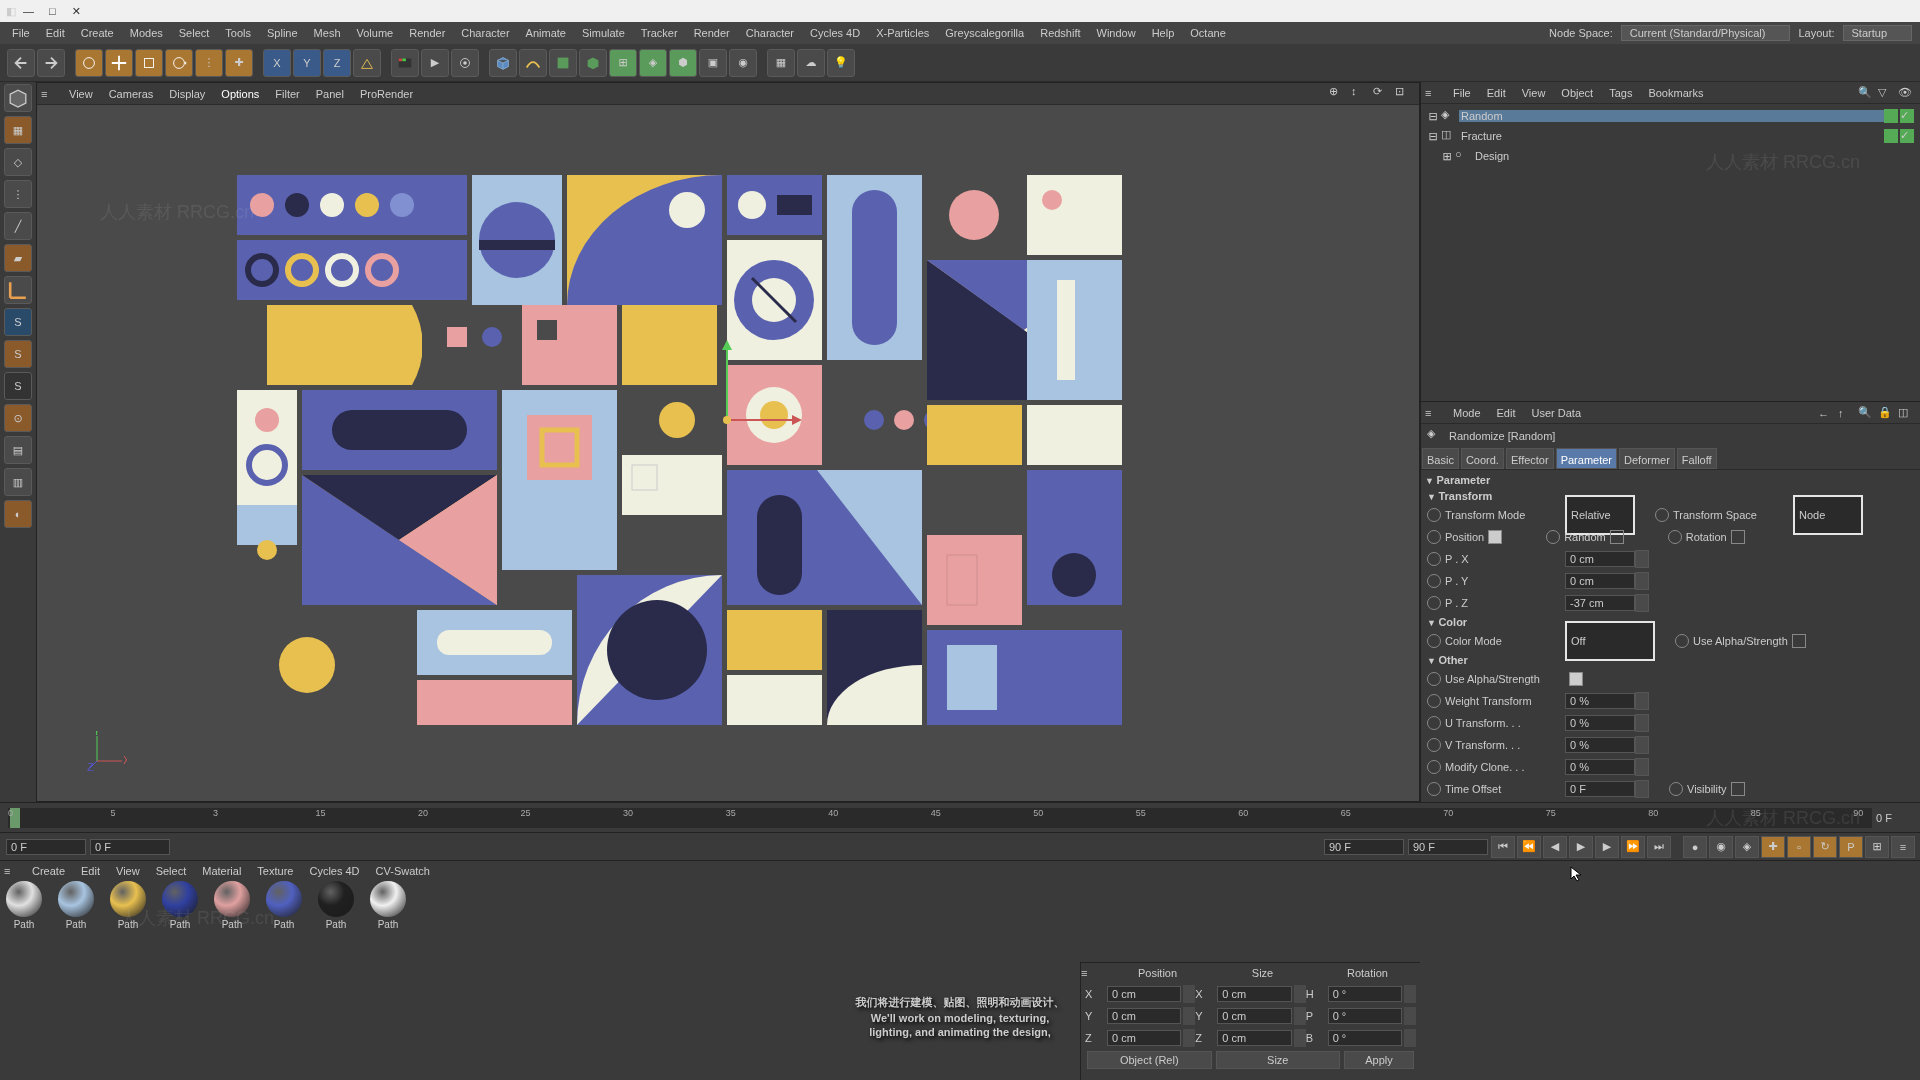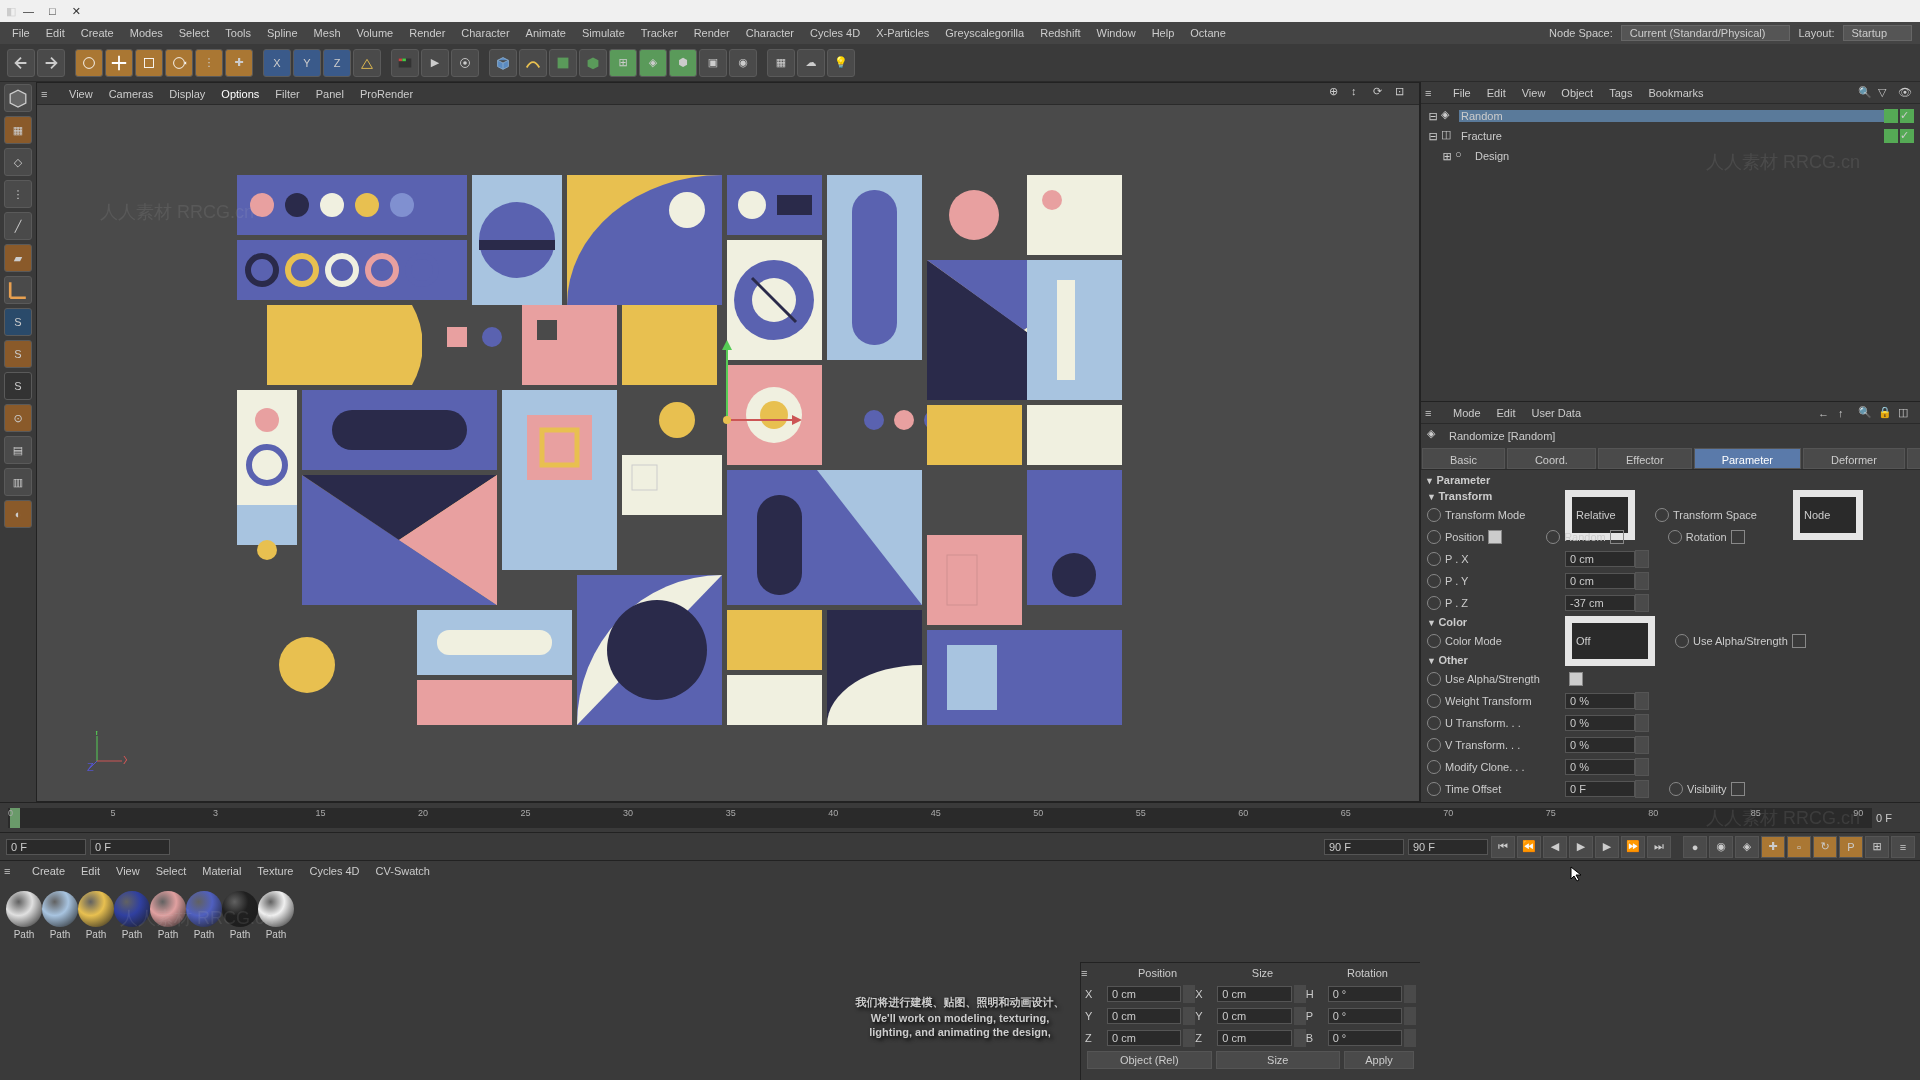--- a/index.html
+++ b/index.html
@@ -48,48 +48,48 @@
 .treenode .tflag{width:14px;height:14px}
 .attrmgr{flex:1;display:flex;flex-direction:column;border-top:1px solid #222}
 .attrhdr{height:22px;display:flex;align-items:center;padding:0 4px;border-bottom:1px solid #2a2a2a}
 .attrhdr .hamb{width:20px}
 .attrhdr .amitem{padding:0 8px}
 .attrhdr .aspacer{flex:1}
 .attrhdr .aicon{width:16px;margin:0 2px}
 .objname{height:24px;display:flex;align-items:center;padding:0 6px;background:#3a3a3a}
 .objname .nicon{width:18px;height:18px;margin-right:4px}
 .tabs{height:22px;display:flex;background:#3a3a3a;border-bottom:1px solid #2a2a2a}
-.tab{padding:0 27px;line-height:22px;background:#4a4a4a;border:1px solid #555;margin:0 1px}
+.tab{padding:0 4px;line-height:22px;background:#4a4a4a;border:1px solid #555;margin:0 1px}
 .tab.active{background:#5a7aaa;color:#fff}
 .attrgroup{padding:2px}
 .grouphdr{background:#3a3a3a;padding:2px 4px;font-weight:bold}
 .grouphdr:before{content:"▼ ";font-size:9px}
 .attrrow{display:flex;align-items:center;height:22px;padding:0 4px}
 .attrrow .radio{width:14px;height:14px;border:1px solid #888;border-radius:50%;margin-right:4px}
 .attrrow .alabel{width:120px}
 .attrrow .aval{background:#2a2a2a;border:1px solid #555;padding:1px 4px;width:70px}
-.attrrow .asel{background:#2a2a2a;border:7px solid #e5e5e5;padding:12px 4px;width:70px}
+.attrrow .asel{background:#2a2a2a;border:2px solid #e5e5e5;padding:12px 4px;width:70px}
 .attrrow .spin{width:14px;height:18px;background:#4a4a4a;border:1px solid #555}
 .attrrow .chk{width:14px;height:14px;border:1px solid #888;margin:0 4px}
 .attrrow .chk.on{background:#ccc}
 .timeline{height:30px;background:#3a3a3a;display:flex;align-items:center;border-top:1px solid #222;padding:0 4px}
 .tlruler{flex:1;height:20px;background:#2a2a2a;position:relative;margin:0 4px}
 .tlruler .tick{position:absolute;top:0;font-size:9px;color:#aaa}
 .tlruler .play{position:absolute;left:2px;top:0;width:10px;height:20px;background:#6a9a6a}
 .tlend{width:40px}
 .playback{height:28px;background:#3a3a3a;display:flex;align-items:center;padding:0 4px;border-top:1px solid #222}
 .playback .frame{width:80px;background:#2a2a2a;border:1px solid #555;padding:1px 4px;margin:0 2px}
 .playback .pspacer{flex:1}
 .playback .pbtn{width:24px;height:22px;background:#4a4a4a;border:1px solid #555;margin:0 1px;display:flex;align-items:center;justify-content:center}
 .playback .pbtn.orange{background:#aa7733}
 .matmgr{height:90px;background:#3a3a3a;display:flex;flex-direction:column;border-top:1px solid #222}
 .mathdr{height:20px;display:flex;align-items:center;padding:0 4px}
 .mathdr .hamb{width:20px}
 .mathdr .mmitem{padding:0 8px}
-.matballs{flex:1;display:flex;align-items:center;padding:0 6px;gap:0}
+.matballs{flex:1;display:flex;padding:0 6px;gap:16px}
 .matball{display:flex;flex-direction:column;align-items:center}
 .matball .ball{width:36px;height:36px;border-radius:50%}
 .matball .mlabel{font-size:10px;margin-top:2px}
 .coordmgr{position:absolute;right:500px;bottom:0;width:340px;height:118px;background:#3a3a3a;border-left:1px solid #222;border-top:1px solid #222}
 .coordhdr{height:20px;display:flex;align-items:center}
 .coordhdr .hamb{width:24px}
 .coordhdr .clabel{flex:1;text-align:center}
 .coordrow{display:flex;align-items:center;height:22px;padding:0 4px}
 .coordrow .caxis{width:20px}
 .coordrow .cval{flex:1;background:#2a2a2a;border:1px solid #555;padding:1px 4px;margin:0 2px}

